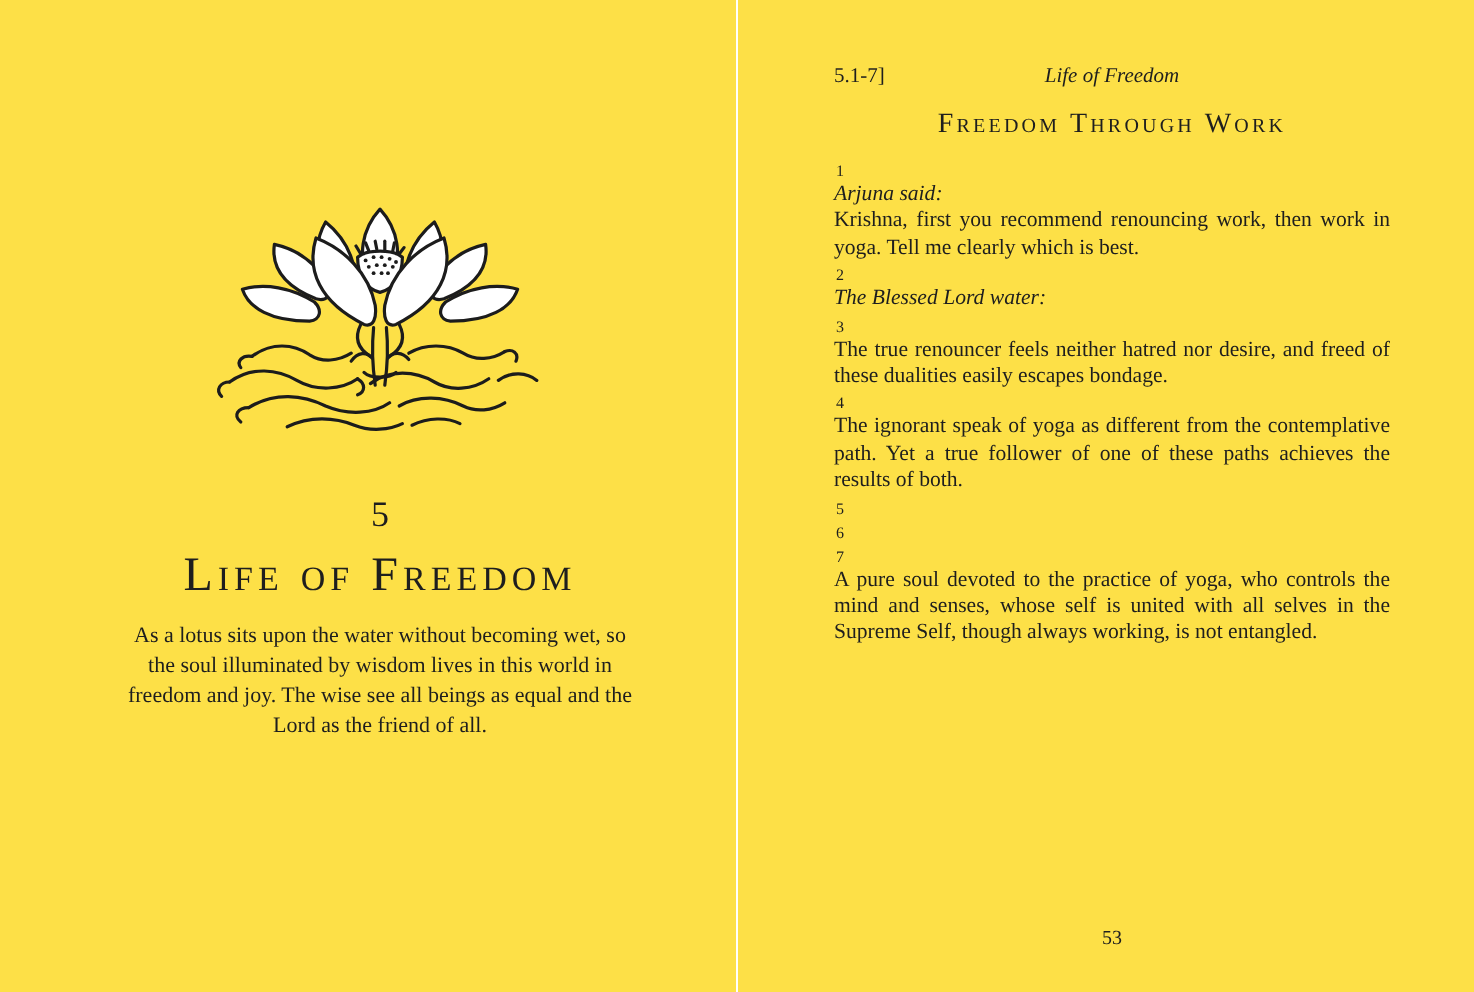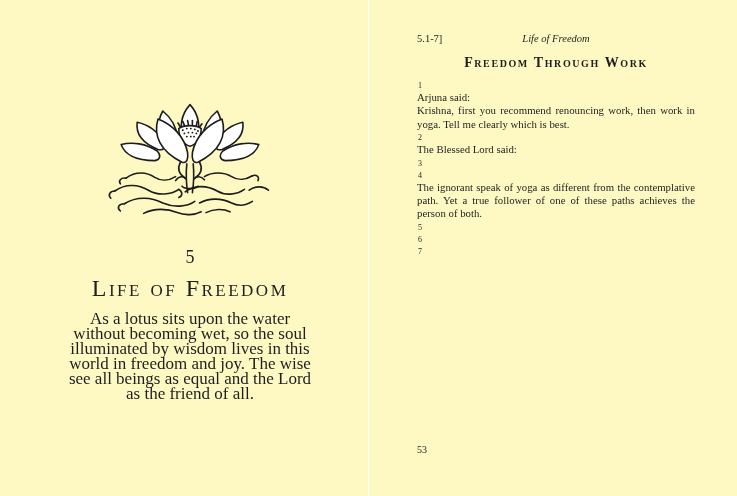--- a/index.html
+++ b/index.html
@@ -4,21 +4,21 @@
 <style>
   html,body{margin:0;padding:0;background:#ffffff;}
   .spread{
     position:relative;
     width:737px;height:496px;
     background:#ffffff;
     color:#1e1e1e;
     font-family:"Liberation Serif", serif;
     overflow:hidden;
   }
-  .page{position:absolute;top:0;height:496px;background:#fef9c3;}
+  .page{position:absolute;top:0;height:496px;background:#fde047;}
   .page-left{left:0;width:368px;}
   .page-right{left:369px;width:368px;}
 
   
   .left-content{
     position:absolute;left:40px;top:95px;width:300px;
     text-align:center;
   }
   .lotus-wrap{width:176px;margin:0 auto;}
   .lotus-wrap svg{display:block;width:176px;height:auto;}
@@ -29,52 +29,52 @@
   .chapter-title{
     margin:8px 0 0 0;
     font-weight:normal;
     font-variant:small-caps;
     font-size:24px;line-height:26px;
     letter-spacing:2.5px;
   }
   .chapter-intro{
     margin:10px auto 0 auto;
     width:256px;
-    font-size:17px;line-height:15px;
+    font-size:11px;line-height:15px;
   }
 
   
   .text-block{
     position:absolute;left:48px;top:32px;width:278px;
   }
   .running-head{position:relative;height:14px;font-size:10.5px;line-height:13px;}
   .running-head .folio-ref{position:absolute;left:0;top:0;}
   .running-head .head-title{
     position:absolute;left:0;top:0;width:100%;
     text-align:center;font-style:italic;
   }
   .section-title{
     margin:9px 0 0 0;
-    font-weight:bold;
+    font-weight:normal;
     text-align:center;
     font-variant:small-caps;
     font-size:14px;line-height:16px;
     letter-spacing:1.6px;
   }
   .verses{margin-top:10px;}
   .verse{margin:0 0 2px 0;}
   .verse-number{font-size:8px;line-height:10px;padding-left:1px;}
-  .verse-speaker{font-size:10.8px;line-height:13.4px;}
+  .verse-speaker{font-style:italic;font-size:10.8px;line-height:13.4px;}
   .verse-text{
     font-size:10.8px;line-height:13.4px;
     text-align:justify;
   }
   .page-number{
-    position:absolute;left:48px;top:444px;width:278px;
-    text-align:left;font-size:10px;
+    position:absolute;left:48px;top:464px;width:278px;
+    text-align:center;font-size:10px;
   }
 
   .ink{stroke:#1c1c1c;fill:none;stroke-width:2;stroke-linecap:round;stroke-linejoin:round;}
   .petal{stroke:#1c1c1c;fill:#ffffff;stroke-width:2;stroke-linejoin:round;}
   .dot{fill:#1c1c1c;stroke:none;}
 </style>
 </head>
 <body>
 
 <div class="spread">
@@ -164,42 +164,44 @@
       <div class="verses">
 
         <div class="verse">
           <div class="verse-number">1</div>
           <div class="verse-speaker">Arjuna said:</div>
           <div class="verse-text">Krishna, first you recommend renouncing work, then work in yoga. Tell me clearly which is best.</div>
         </div>
 
         <div class="verse">
           <div class="verse-number">2</div>
-          <div class="verse-speaker">The Blessed Lord said:</div>
+          <div class="verse-speaker">The Blessed Lord water:</div>
         </div>
 
         <div class="verse">
           <div class="verse-number">3</div>
+          <div class="verse-text">The true renouncer feels neither hatred nor desire, and freed of these dualities easily escapes bondage.</div>
         </div>
 
         <div class="verse">
           <div class="verse-number">4</div>
-          <div class="verse-text">The ignorant speak of yoga as different from the contemplative path. Yet a true follower of one of these paths achieves the person of both.</div>
+          <div class="verse-text">The ignorant speak of yoga as different from the contemplative path. Yet a true follower of one of these paths achieves the results of both.</div>
         </div>
 
         <div class="verse">
           <div class="verse-number">5</div>
         </div>
 
         <div class="verse">
           <div class="verse-number">6</div>
         </div>
 
         <div class="verse">
           <div class="verse-number">7</div>
+          <div class="verse-text">A pure soul devoted to the practice of yoga, who controls the mind and senses, whose self is united with all selves in the Supreme Self, though always working, is not entangled.</div>
         </div>
 
       </div>
     </div>
 
     <div class="page-number">53</div>
   </div>
 
 </div>
 

